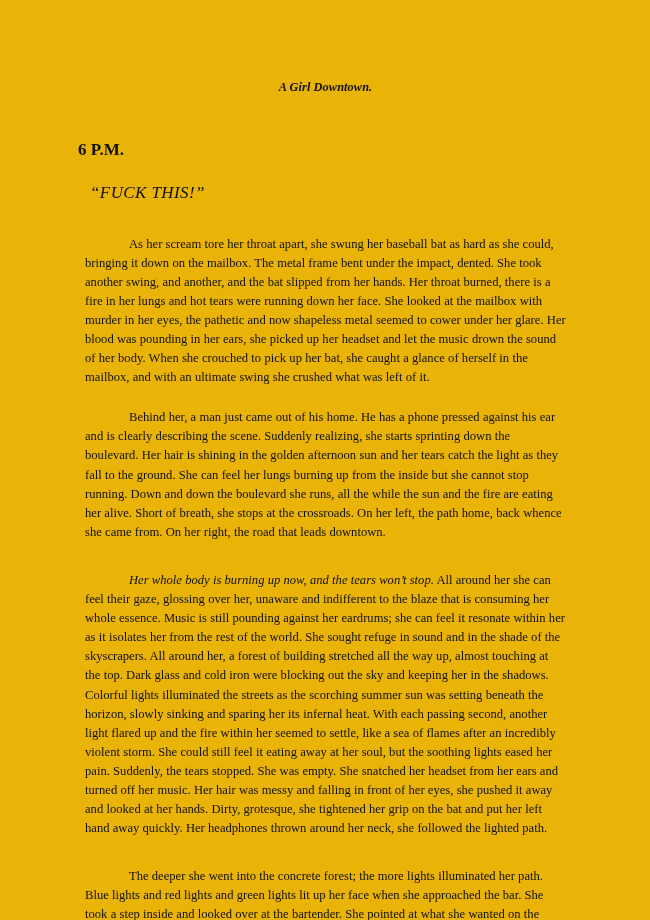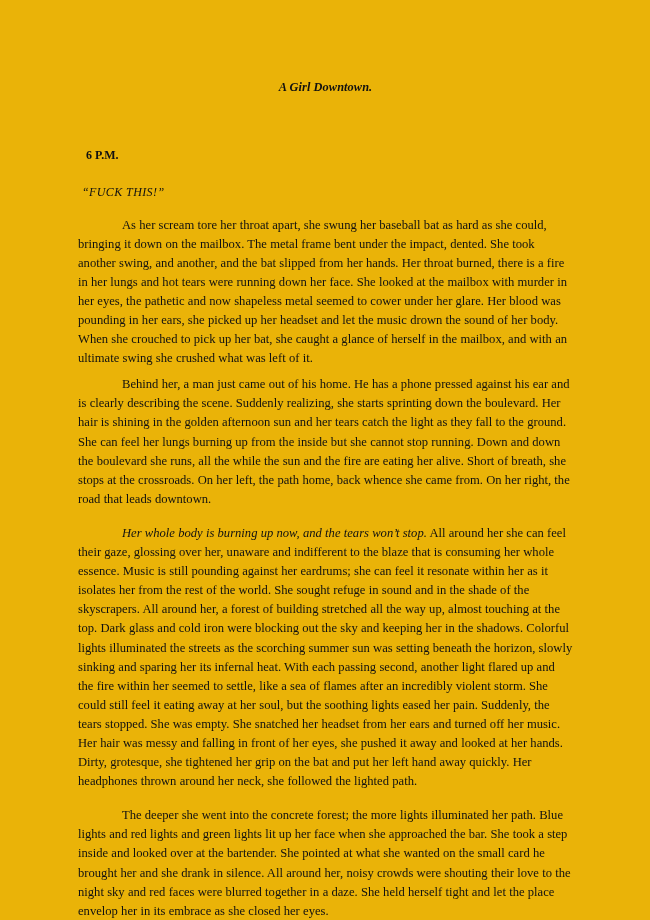--- a/index.html
+++ b/index.html
@@ -33,33 +33,33 @@
     font-weight: bold;
     font-style: italic;
     font-size: 12.3px;
     letter-spacing: 0.1px;
     margin: 0;
     padding-top: 80px;
     line-height: 1.2;
   }
   .time-heading {
     font-weight: bold;
-    font-size: 12px;
-    margin: 8px;
+    font-size: 17px;
+    margin: 0;
     line-height: 1.2;
   }
   .shout {
     font-style: italic;
-    font-size: 12px;
-    margin: 4px;
+    font-size: 17px;
+    margin: 12px;
     line-height: 1.2;
     letter-spacing: 0.4px;
   }
   p.body-par {
-    margin: 0;
+    margin: 7px;
     font-size: 12.6px;
     line-height: 19.1px;
     text-align: left;
     text-indent: 44px;
     word-spacing: 0.1px;
   }
   .lead-italic {
     font-style: italic;
   }
   

